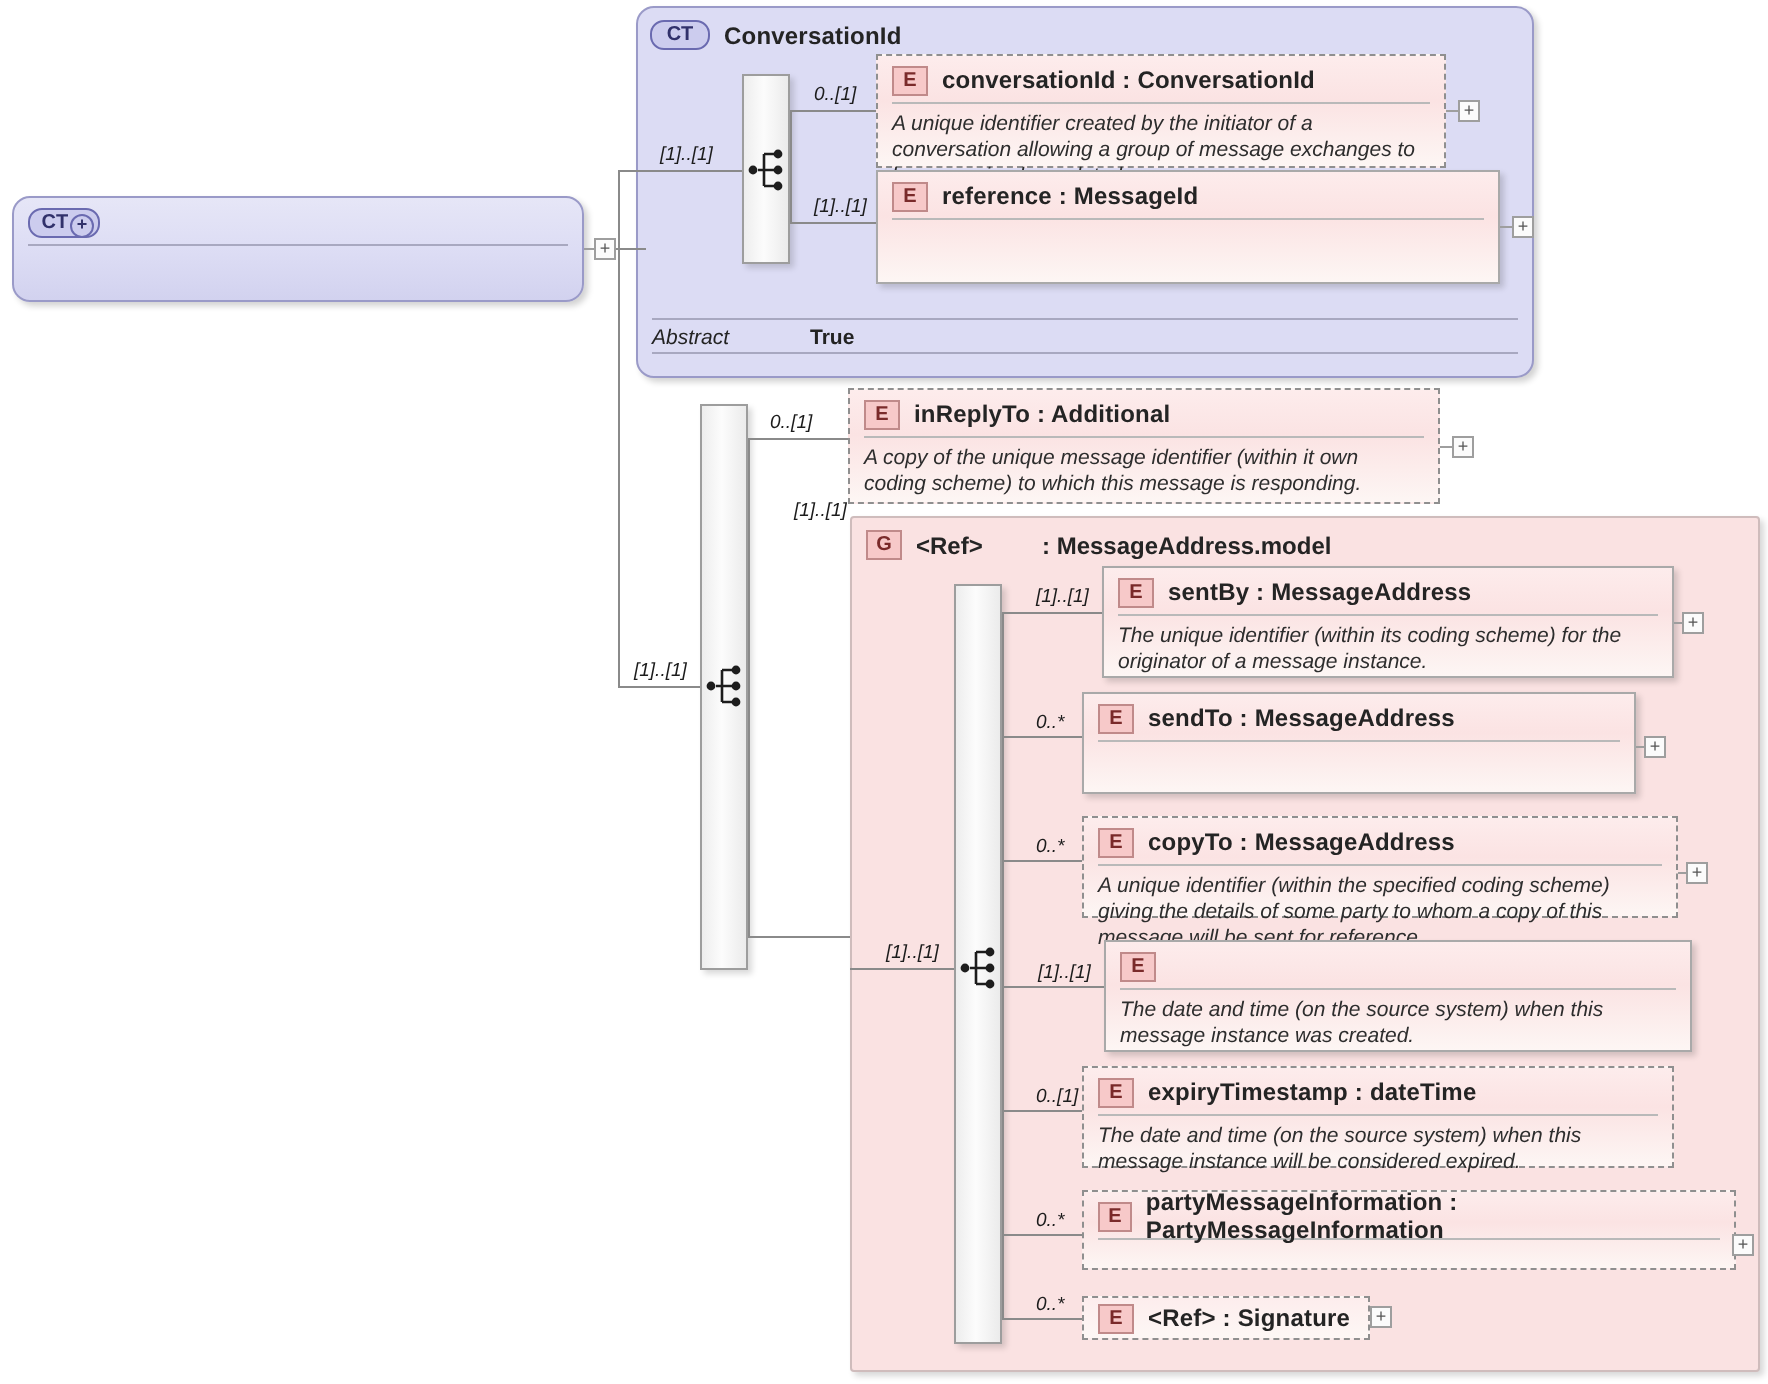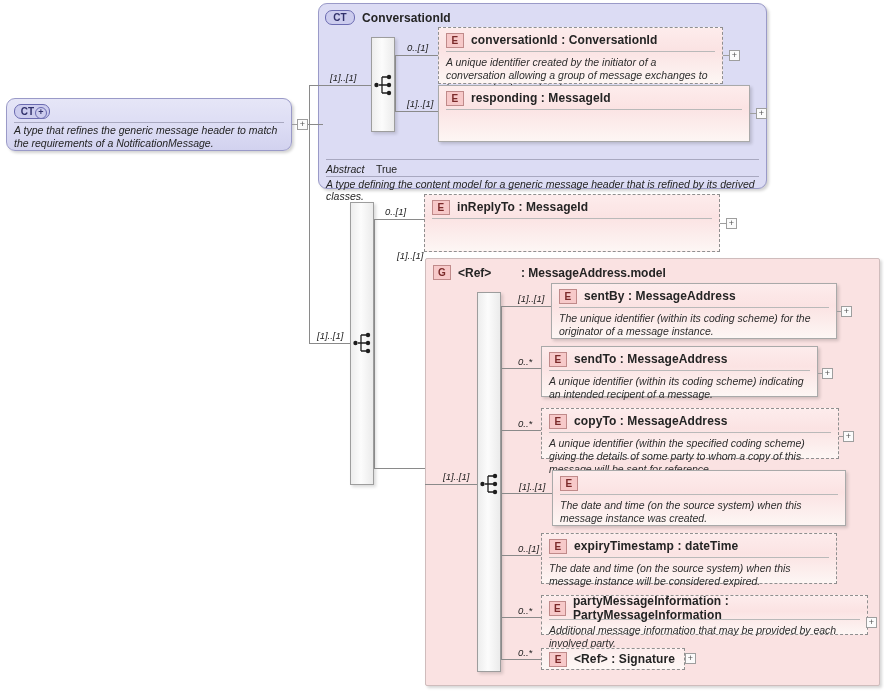--- a/index.html
+++ b/index.html
@@ -139,21 +139,21 @@
     border:1px solid #9e9e9e;
     background:#fbfbfb;
     font-size:9px;line-height:9px;text-align:center;
     color:#555;font-family:"Liberation Sans",sans-serif;
   }
   .plusline{background:#9e9e9e;height:1px;}
 
   
   .absrow{display:flex;align-items:center;font-size:10.5px;}
   .absrow .k{font-style:italic;color:#232323;width:50px;}
-  .absrow .v{font-weight:normal;color:#232323;}
+  .absrow .v{font-weight:bold;color:#232323;margin-left:29px;}
   .footdesc{font-size:10.5px;font-style:italic;color:#232323;}
   .hrule{height:1px;background:#a8a8c0;}
   .hrule-l{height:1px;background:#a8a8c0;}
 </style>
 </head>
 <body>
 
 <div id="stage">
 
   <div class="abs ct-box" style="left:318px;top:3px;width:449px;height:186px;">
@@ -161,21 +161,20 @@
       <span class="tag tag-ct">CT</span>
       <span>ConversationId</span>
     </div>
 
     <div class="abs hrule" style="left:7px;top:155px;width:433px;"></div>
     <div class="abs absrow" style="left:7px;top:158px;width:433px;height:13px;">
       <span class="k">Abstract</span>
       <span class="v">True</span>
     </div>
     <div class="abs hrule" style="left:7px;top:172px;width:433px;"></div>
-    <div class="abs footdesc" style="left:7px;top:174px;width:435px;">A type defining the content model for a generic message header that is refined by its derived classes.</div>
   </div>
 
   <div class="abs compbar" style="left:371px;top:37px;width:24px;height:95px;"></div>
   <svg class="abs" style="left:374px;top:74px;" width="20" height="22">
     <circle cx="2.5" cy="11" r="2.2" fill="#1d1d1d"></circle>
     <path d="M5 11 H8 M8 3 V19 M8 3 H13 M8 11 H13 M8 19 H13" stroke="#1d1d1d" stroke-width="1.3" fill="none"></path>
     <circle cx="15" cy="3" r="2.2" fill="#1d1d1d"></circle>
     <circle cx="15" cy="11" r="2.2" fill="#1d1d1d"></circle>
     <circle cx="15" cy="19" r="2.2" fill="#1d1d1d"></circle>
   </svg>
@@ -196,36 +195,35 @@
     </div>
     <div class="sep"></div>
     <div class="desc">A unique identifier created by the initiator of a conversation allowing a group of message exchanges to be recognized as related.</div>
   </div>
   <div class="abs plusline" style="left:723px;top:55px;width:6px;"></div>
   <div class="abs plus" style="left:729px;top:50px;">+</div>
 
   <div class="abs elem req" style="left:438px;top:85px;width:312px;height:57px;">
     <div class="hdr">
       <span class="tag tag-e">E</span>
-      <span>responding : MessageId</span>
+      <span>reference : MessageId</span>
     </div>
     <div class="sep"></div>
   </div>
   <div class="abs plusline" style="left:750px;top:113px;width:6px;"></div>
   <div class="abs plus" style="left:756px;top:108px;">+</div>
 
   <div class="abs ct-small" style="left:6px;top:98px;width:286px;height:53px;">
     <div class="abs hdr" style="left:7px;top:5px;">
       <span class="tag tag-ct-plus">
         <span style="margin-right:9px;">CT</span>
         <span class="mini">+</span>
       </span>
     </div>
     <div class="abs hrule-l" style="left:7px;top:23px;width:270px;"></div>
-    <div class="abs footdesc" style="left:7px;top:25px;width:272px;line-height:13px;">A type that refines the generic message header to match the requirements of a NotificationMessage.</div>
   </div>
 
   <div class="abs plusline" style="left:292px;top:124px;width:5px;"></div>
   <div class="abs plus" style="left:297px;top:119px;">+</div>
   <div class="abs hline" style="left:308px;top:124px;width:15px;"></div>
 
   <div class="abs vline" style="left:309px;top:85px;height:258px;"></div>
   <div class="abs hline" style="left:309px;top:85px;width:9px;"></div>
   <div class="abs hline" style="left:309px;top:343px;width:41px;"></div>
   <div class="abs card" style="left:317px;top:330px;">[1]..[1]</div>
@@ -241,23 +239,24 @@
 
   <div class="abs vline" style="left:374px;top:219px;height:249px;"></div>
   <div class="abs hline" style="left:374px;top:219px;width:54px;"></div>
   <div class="abs hline" style="left:374px;top:468px;width:51px;"></div>
   <div class="abs card" style="left:385px;top:206px;">0..[1]</div>
   <div class="abs card" style="left:397px;top:250px;">[1]..[1]</div>
 
   <div class="abs elem opt" style="left:424px;top:194px;width:296px;height:58px;">
     <div class="hdr">
       <span class="tag tag-e">E</span>
-      <span>inReplyTo : MessageId</span>
-    </div>
-    <div class="sep"></div>
+      <span>inReplyTo : Additional</span>
+    </div>
+    <div class="sep"></div>
+    <div class="desc">A copy of the unique message identifier (within it own coding scheme) to which this message is responding.</div>
   </div>
   <div class="abs plusline" style="left:720px;top:223px;width:6px;"></div>
   <div class="abs plus" style="left:726px;top:218px;">+</div>
 
   <div class="abs group-box" style="left:425px;top:258px;width:455px;height:428px;">
     <div class="abs grp-hdr" style="left:7px;top:6px;">
       <span class="tag tag-g">G</span>
       <span style="min-width:63px;display:inline-block;">&lt;Ref&gt;</span>
       <span>: MessageAddress.model</span>
     </div>
@@ -290,21 +289,20 @@
   <div class="abs plus" style="left:841px;top:306px;">+</div>
 
   <div class="abs hline" style="left:501px;top:368px;width:40px;"></div>
   <div class="abs card" style="left:518px;top:356px;">0..*</div>
   <div class="abs elem req" style="left:541px;top:346px;width:277px;height:51px;">
     <div class="hdr">
       <span class="tag tag-e">E</span>
       <span>sendTo   : MessageAddress</span>
     </div>
     <div class="sep"></div>
-    <div class="desc">A unique identifier (within its coding scheme) indicating an intended recipent of a message.</div>
   </div>
   <div class="abs plusline" style="left:818px;top:373px;width:4px;"></div>
   <div class="abs plus" style="left:822px;top:368px;">+</div>
 
   <div class="abs hline" style="left:501px;top:430px;width:40px;"></div>
   <div class="abs card" style="left:518px;top:418px;">0..*</div>
   <div class="abs elem opt" style="left:541px;top:408px;width:298px;height:51px;">
     <div class="hdr">
       <span class="tag tag-e">E</span>
       <span>copyTo   : MessageAddress</span>
@@ -337,21 +335,20 @@
   </div>
 
   <div class="abs hline" style="left:501px;top:617px;width:40px;"></div>
   <div class="abs card" style="left:518px;top:605px;">0..*</div>
   <div class="abs elem opt" style="left:541px;top:595px;width:327px;height:40px;">
     <div class="hdr">
       <span class="tag tag-e">E</span>
       <span>partyMessageInformation : PartyMessageInformation</span>
     </div>
     <div class="sep"></div>
-    <div class="desc">Additional message information that may be provided by each involved party.</div>
   </div>
   <div class="abs plusline" style="left:868px;top:622px;width:4px;"></div>
   <div class="abs plus" style="left:866px;top:617px;">+</div>
 
   <div class="abs hline" style="left:501px;top:659px;width:40px;"></div>
   <div class="abs card" style="left:518px;top:647px;">0..*</div>
   <div class="abs elem-flat" style="left:541px;top:648px;width:144px;height:22px;">
     <span class="tag tag-e">E</span>
     <span class="hdr">&lt;Ref&gt;     : Signature</span>
   </div>

